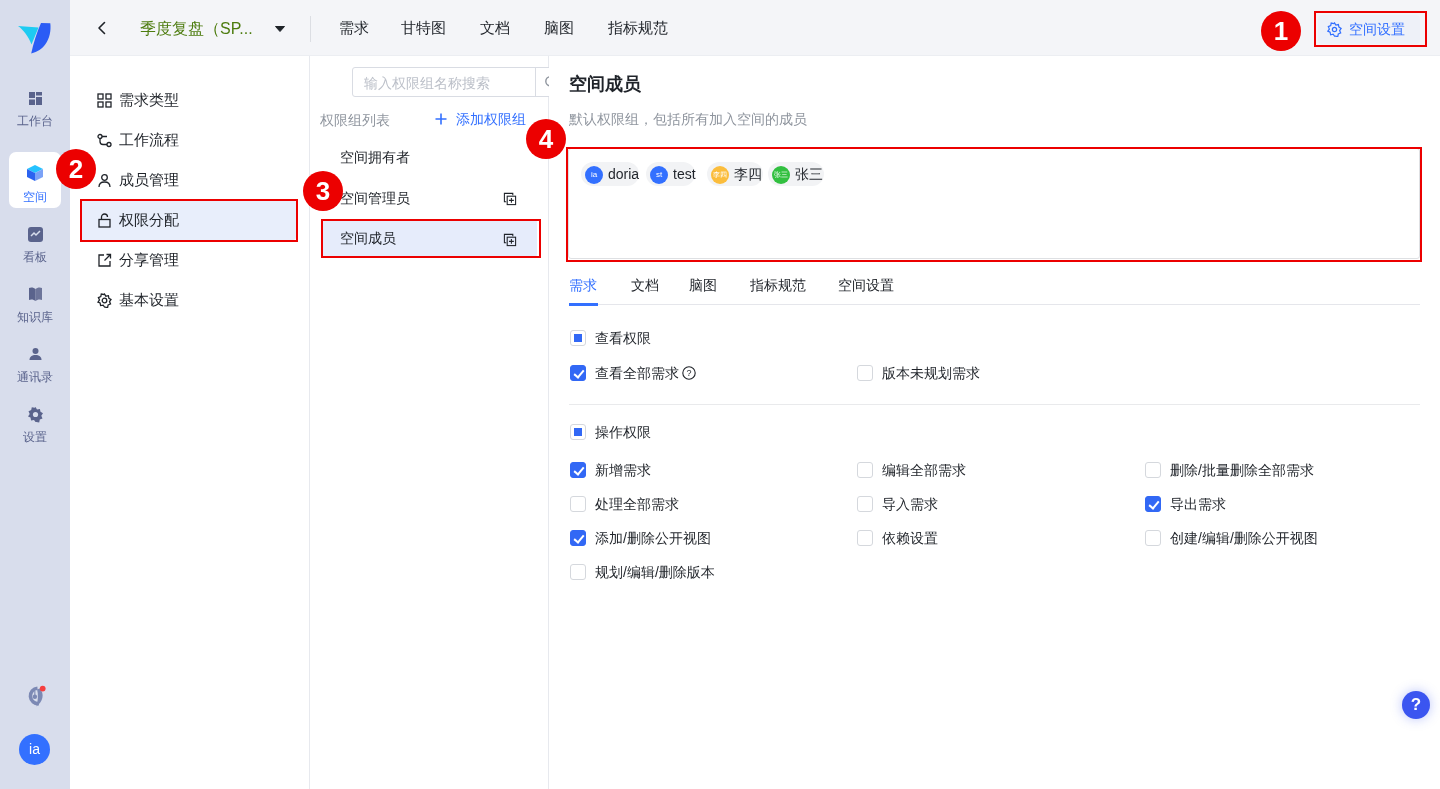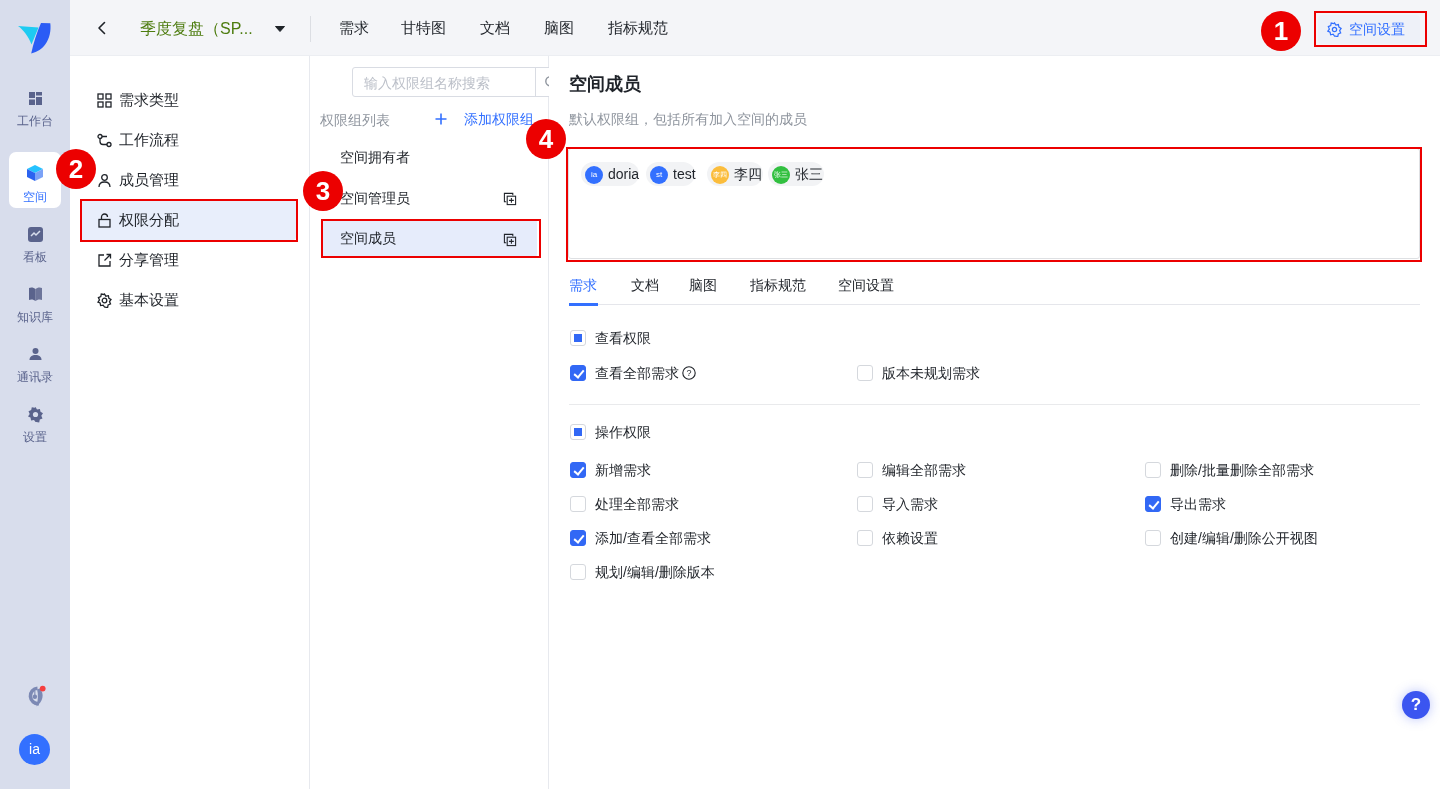--- a/index.html
+++ b/index.html
@@ -195,21 +195,21 @@
     <svg class="abs" style="right:9px;top:7px" width="15" height="15" viewBox="0 0 15 15">
         <circle cx="6.3" cy="6.3" r="4.5" fill="none" stroke="#8f959e" stroke-width="1.4"></circle>
         <path d="M9.8 9.8 L13.2 13.2" stroke="#8f959e" stroke-width="1.4"></path>
       </svg>
   </div>
   <div class="abs" style="left:10px;top:56px;font-size:14px;color:#8f959e">权限组列表</div>
   <div class="abs" style="left:124px;top:55px;font-size:14px;color:#3370ff">
     <svg style="vertical-align:-2px" width="14" height="14" viewBox="0 0 14 14">
         <path d="M7 1.5 V12.5 M1.5 7 H12.5" stroke="#3370ff" stroke-width="1.6"></path>
       </svg>
-    <span style="margin-left:12px">添加权限组</span>
+    <span style="margin-left:4px">添加权限组</span>
   </div>
   <div class="g-item" style="top:81px">
       <span>空间拥有者</span>
     </div>
   <div class="g-item" style="top:122px">
       <span>空间管理员</span>
     <svg class="abs" style="left:181px;top:14px" width="14" height="14" viewBox="0 0 15 15">
         <g fill="none" stroke="#1f2329" stroke-width="1.15">
           <path d="M3.5 10.5 H1.5 V1.5 H10.5 V3.5"></path>
           <rect x="4.5" y="4.5" width="9" height="9"></rect>
@@ -284,21 +284,21 @@
   <div class="cblbl" style="left:621px;top:406px">删除/批量删除全部需求</div>
 
   <div class="cb" style="left:21px;top:440px"></div>
   <div class="cblbl" style="left:46px;top:440px">处理全部需求</div>
   <div class="cb" style="left:308px;top:440px"></div>
   <div class="cblbl" style="left:333px;top:440px">导入需求</div>
   <div class="cb checked" style="left:596px;top:440px"></div>
   <div class="cblbl" style="left:621px;top:440px">导出需求</div>
 
   <div class="cb checked" style="left:21px;top:474px"></div>
-  <div class="cblbl" style="left:46px;top:474px">添加/查看全部需求</div>
+  <div class="cblbl" style="left:46px;top:474px">添加/删除公开视图</div>
   <div class="cb" style="left:308px;top:474px"></div>
   <div class="cblbl" style="left:333px;top:474px">依赖设置</div>
   <div class="cb" style="left:596px;top:474px"></div>
   <div class="cblbl" style="left:621px;top:474px">创建/编辑/删除公开视图</div>
 
   <div class="cb" style="left:21px;top:508px"></div>
   <div class="cblbl" style="left:46px;top:508px">规划/编辑/删除版本</div>
 </div>
 
 <div class="abs" style="left:1402px;top:691px;width:28px;height:28px;border-radius:50%;background:#3b55f0;color:#fff;font-size:17px;font-weight:bold;text-align:center;line-height:28px;box-shadow:0 0 12px rgba(59,85,240,0.35);z-index:30">?</div>

